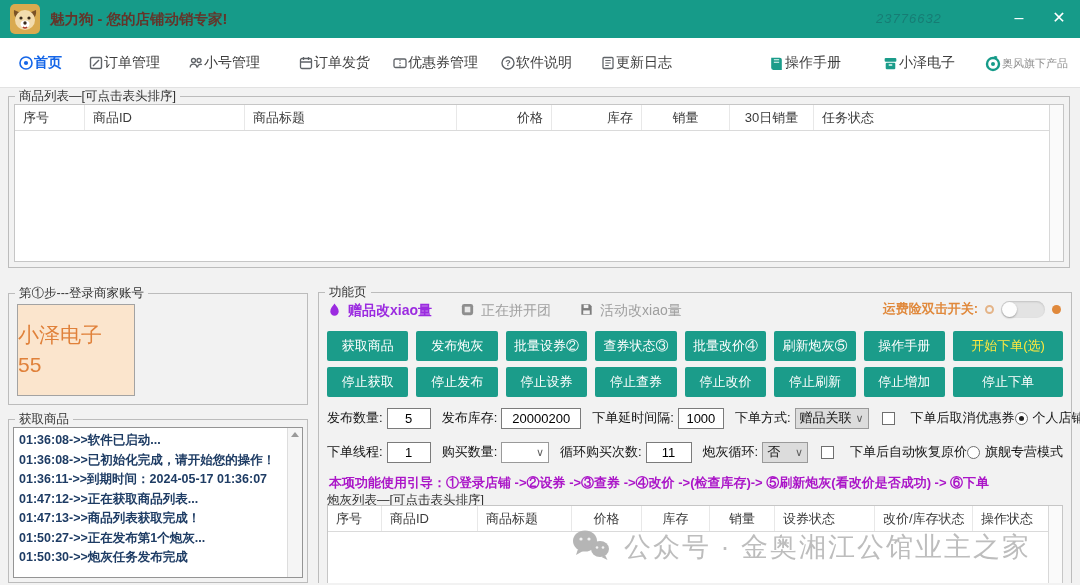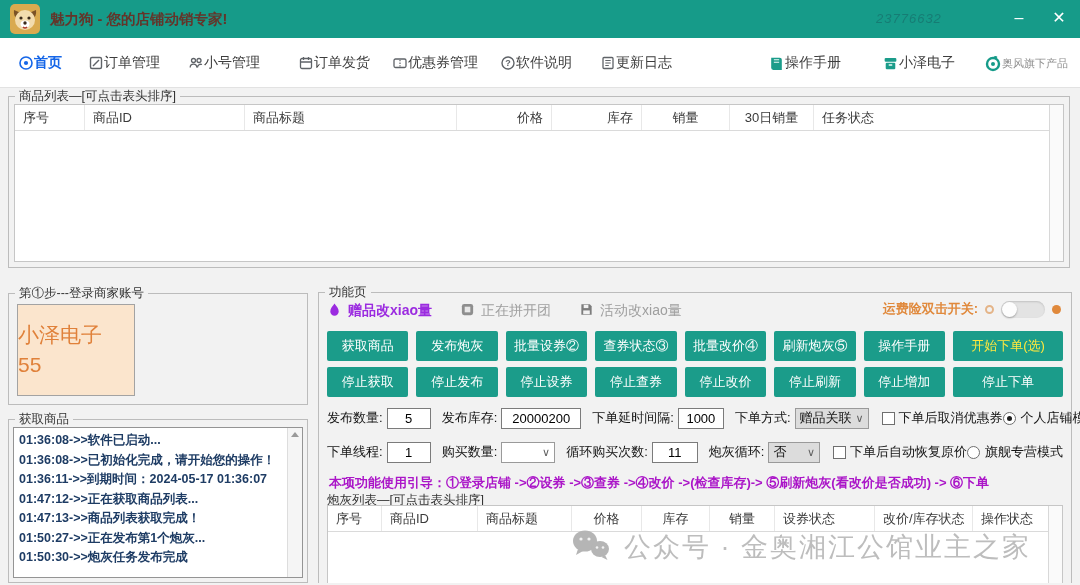--- a/index.html
+++ b/index.html
@@ -67,21 +67,21 @@
   .fbtn.wide { flex:1.35; }
   .fbtn.start { color:#ffe83e; }
 
   .form-row { position:absolute; left:8px; right:8px; height:22px; display:flex; align-items:center; font-size:13px; color:#141414; white-space:nowrap; }
   .flabel { margin-right:4px; }
   .gap { margin-left:11px; }
   .inp { height:21px; border:1px solid #7b7b7b; background:#fff; text-align:center; font-size:13px; font-family:inherit; outline:none; }
   .sel { height:21px; border:1px solid #9a9a9a; background:#dcdcdc; display:flex; align-items:center; font-size:13px; padding:0 4px; cursor:pointer; }
   .sel.white { background:#fff; }
   .sel .arrow { margin-left:auto; color:#5f5f5f; font-size:11px; padding-left:4px; }
-  .chkgrp { display:flex; align-items:center; gap:4px; margin-left:13px; cursor:pointer; }
+  .chkgrp { display:flex; align-items:center; gap:16px; margin-left:13px; cursor:pointer; }
   .checkbox { width:13px; height:13px; border:1px solid #6f6f6f; background:#fff; }
   .radgrp { display:flex; align-items:center; gap:5px; margin-left:auto; cursor:pointer; }
   .radio { width:13px; height:13px; border:1px solid #6f6f6f; border-radius:50%; background:#fff; position:relative; }
   .radio.checked::after { content:""; position:absolute; left:3px; top:3px; right:3px; bottom:3px; background:#1f1f1f; border-radius:50%; }
 
   .guide { position:absolute; left:10px; top:181px; font-size:13px; font-weight:bold; color:#ab16c8; white-space:nowrap; }
   .cannon-label { position:absolute; left:8px; top:199px; font-size:12.5px; color:#333; }
 
   
   .wm { position:absolute; left:570px; top:527px; display:flex; align-items:center; gap:12px; z-index:9; }

